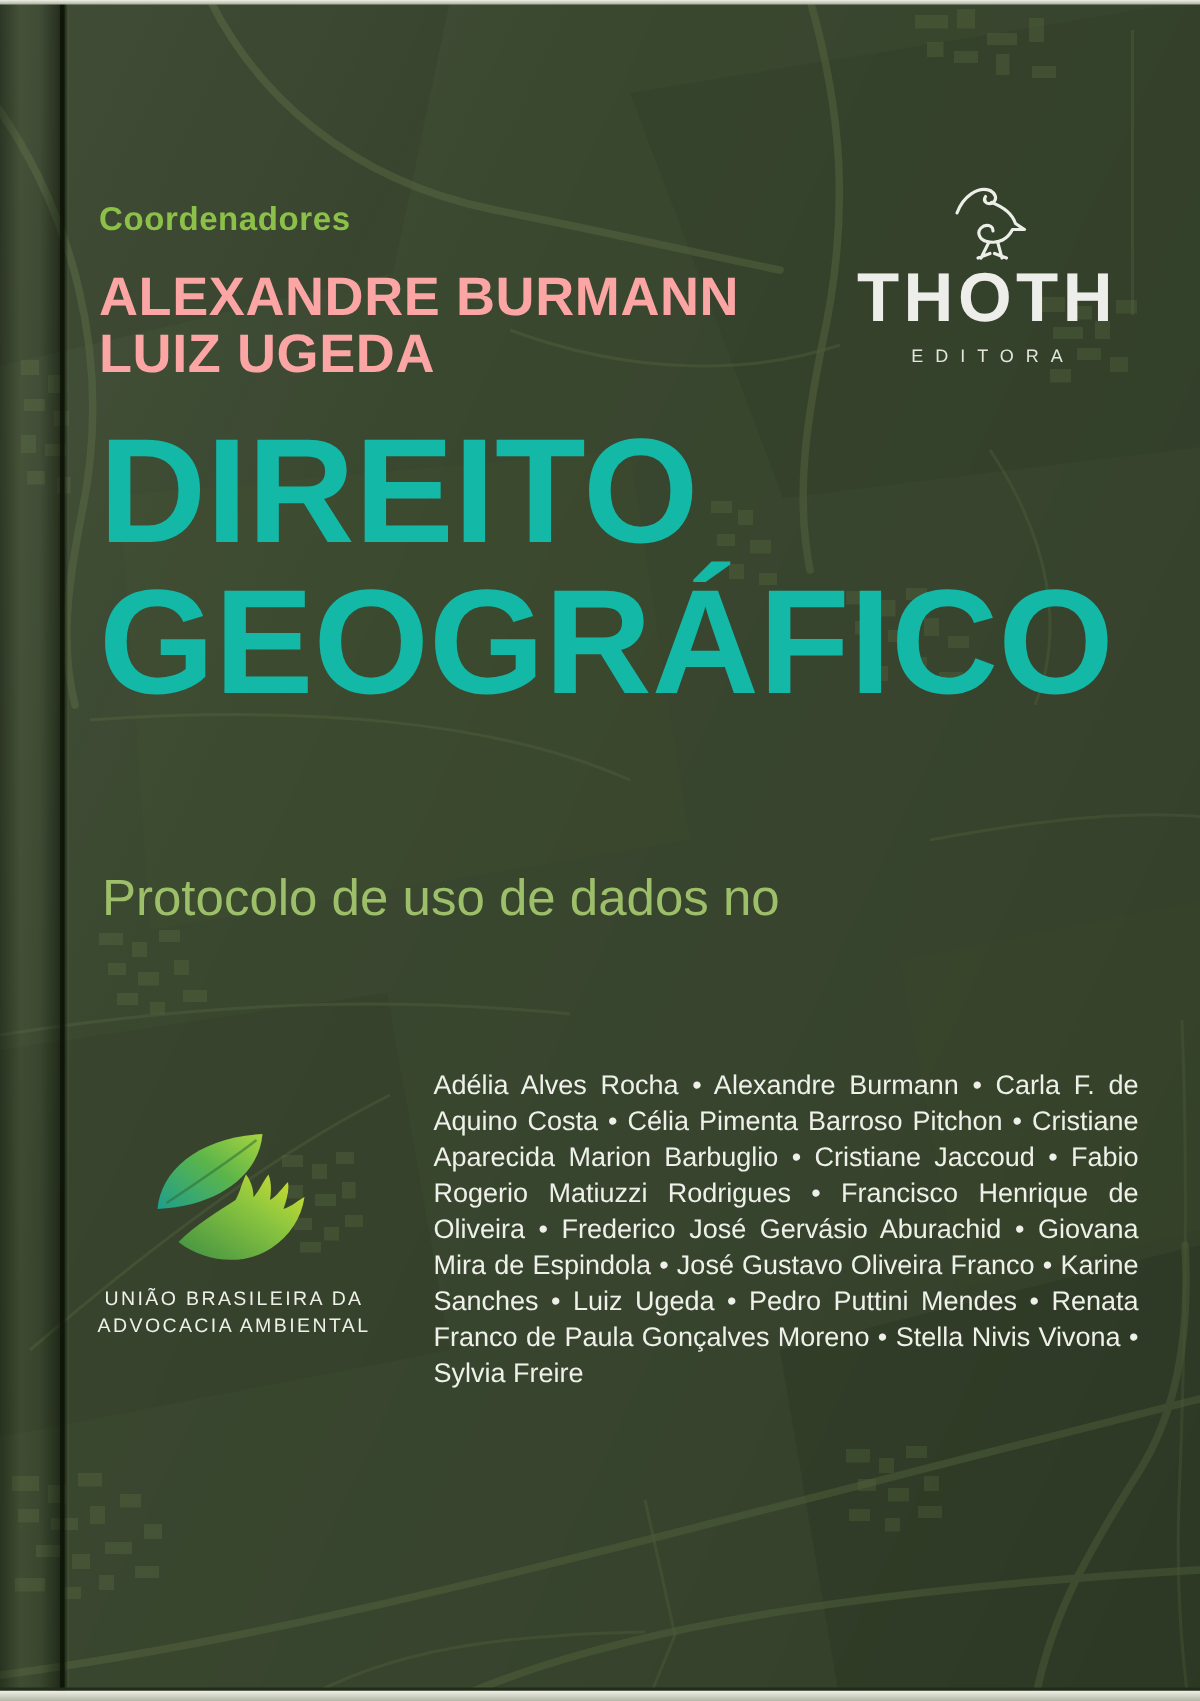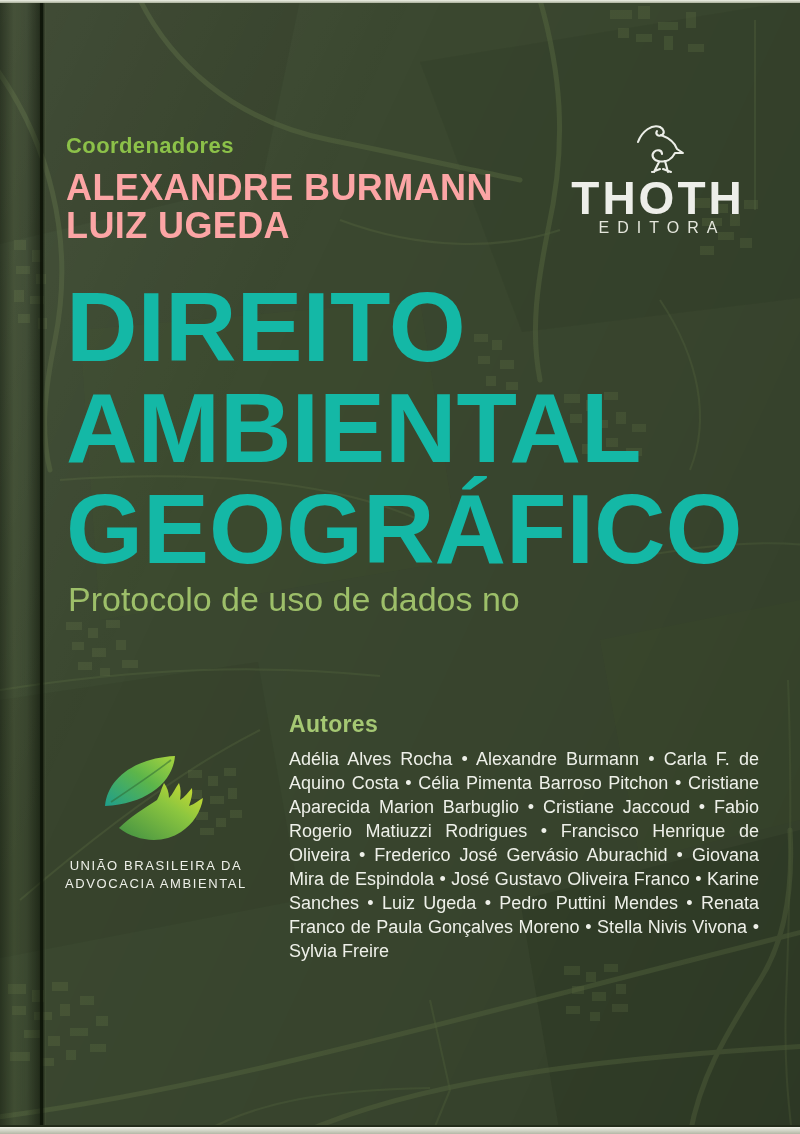--- a/index.html
+++ b/index.html
@@ -13,26 +13,26 @@
     background:linear-gradient(90deg,rgba(15,22,10,.40) 0%,rgba(90,105,66,.18) 30%,rgba(15,22,10,0) 58%,rgba(8,14,4,.42) 84%,rgba(8,14,4,.70) 92%,rgba(120,135,95,.18) 100%);}
   .spine-groove{position:absolute;left:40px;top:0;bottom:8px;width:3px;background:rgba(14,21,8,.85);}
   .top-edge{position:absolute;left:0;right:0;top:0;height:3px;
     background:linear-gradient(#eef0e6,#aab09b);}
   .bottom-pages{position:absolute;left:0;right:0;bottom:0;height:7px;
     background:linear-gradient(#f0f1e8,#b4b8a6);border-top:2px solid #232c1a;}
 
   .coordinators{position:absolute;left:66px;top:133px;}
   .coord-label{font-size:22px;font-weight:bold;letter-spacing:.4px;color:#8cc149;}
   .coord-name{font-size:36px;line-height:38px;font-weight:bold;color:#fca5a5;letter-spacing:.4px;}
-  .coord-label{margin-bottom:10px;}
+  .coord-label{margin-bottom:20px;}
 
   .publisher{position:absolute;left:558px;top:120px;width:200px;text-align:center;color:#edeee9;}
   .publisher .bird{display:block;margin:0 auto 2px auto;}
   .publisher-name{font-family:Liberation Sans, sans-serif;font-size:46px;font-weight:bold;letter-spacing:3px;line-height:40px;}
-  .publisher-sub{font-size:16px;letter-spacing:8px;margin-top:1px;padding-left:8px;color:#e4e6dc;}
+  .publisher-sub{font-size:12px;letter-spacing:8px;margin-top:12px;padding-left:8px;color:#e4e6dc;}
 
   .title{position:absolute;left:66px;top:276px;margin:0;font-size:99px;line-height:101px;
          font-weight:bold;color:#14b8a6;letter-spacing:0;}
   .subtitle{position:absolute;left:68px;top:571px;font-size:34px;line-height:57px;
             color:#9dbf69;font-weight:normal;}
 
   .authors{position:absolute;left:289px;top:711px;width:470px;}
   .authors-label{font-size:23px;font-weight:bold;color:#a5c873;margin-bottom:9px;letter-spacing:.3px;}
   .authors-list{margin:0;font-size:18px;line-height:24px;color:#eef0e9;text-align:justify;}
 
@@ -179,30 +179,28 @@
         <path d="M32,15 C40,18 46,23 48,29 L54,33 L46,33 C43,39 37,43 29,41 C24,40 22,35 25,32 C28,29 33,30 33,34"></path>
         <path d="M30,42 L25,52 M36,41 L39,52 M23,52 L31,49 M34,49 L42,52"></path>
       </g>
     </svg>
     <div class="publisher-name">THOTH</div>
     <div class="publisher-sub">EDITORA</div>
   </div>
 
   <h1 class="title">
     <div>DIREITO</div>
-    <div>AMBIENTAL</div>
     <div>GEOGRÁFICO</div>
   </h1>
 
   <div class="subtitle">
     <div>Protocolo de uso de dados no</div>
   </div>
 
   <div class="authors">
-    <div class="authors-label">Autores</div>
     <p class="authors-list">Adélia Alves Rocha • Alexandre Burmann • Carla F. de Aquino Costa • Célia Pimenta Barroso Pitchon • Cristiane Aparecida Marion Barbuglio • Cristiane Jaccoud • Fabio Rogerio Matiuzzi Rodrigues • Francisco Henrique de Oliveira • Frederico José Gervásio Aburachid • Giovana Mira de Espindola • José Gustavo Oliveira Franco • Karine Sanches • Luiz Ugeda • Pedro Puttini Mendes • Renata Franco de Paula Gonçalves Moreno • Stella Nivis Vivona • Sylvia Freire</p>
   </div>
 
   <div class="org">
     <svg class="mark" width="122" height="102" viewBox="0 0 122 102" aria-hidden="true">
       <defs>
         <linearGradient id="gl" x1="0" y1="1" x2="1" y2="0">
           <stop offset="0" stop-color="#1e9e8c"></stop>
             <stop offset=".55" stop-color="#5cb54a"></stop>
             <stop offset="1" stop-color="#a8d43e"></stop>

